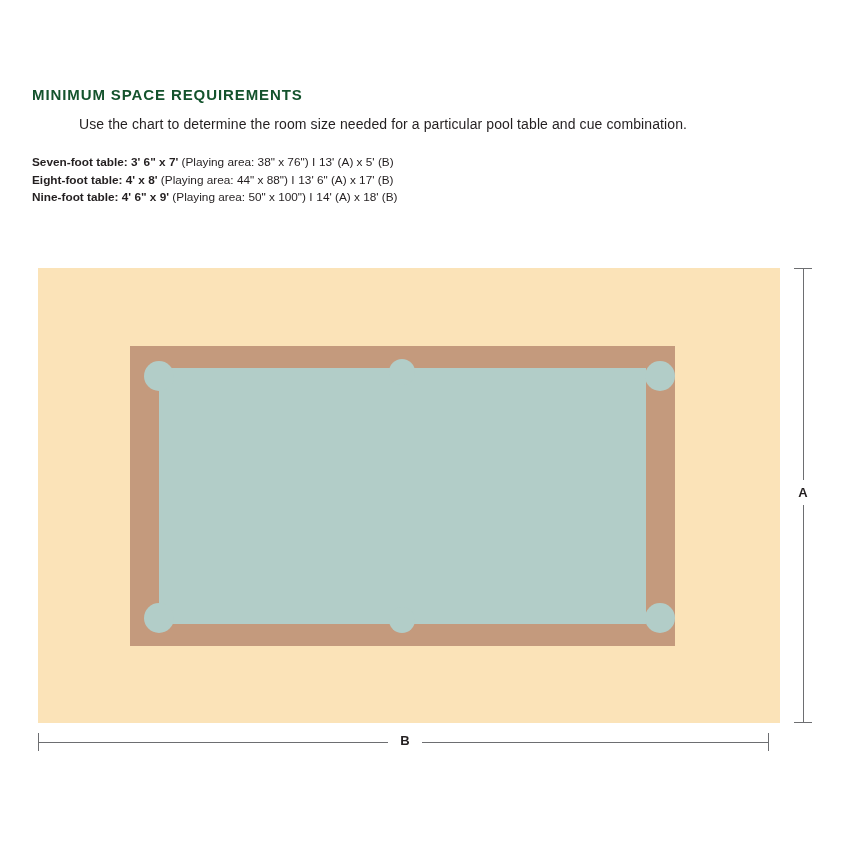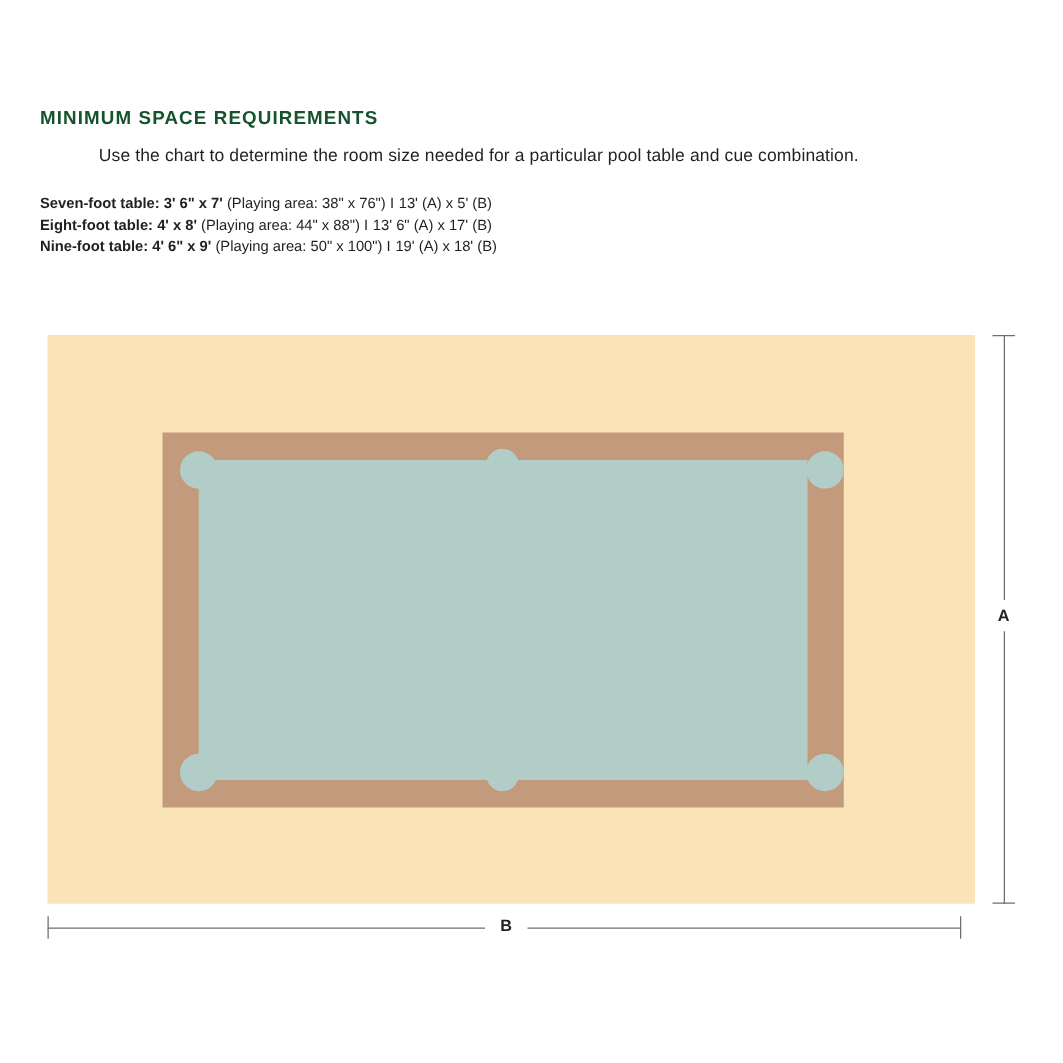--- a/index.html
+++ b/index.html
@@ -205,21 +205,21 @@
     <div class="spec-row">
       <span class="spec-label">Eight-foot table: 4' x 8'</span>
       <span class="spec-rest">(Playing area: 44" x 88")</span>
       <span class="spec-sep">I</span>
       <span class="spec-rest">13' 6" (A) x 17' (B)</span>
     </div>
     <div class="spec-row">
       <span class="spec-label">Nine-foot table: 4' 6" x 9'</span>
       <span class="spec-rest">(Playing area: 50" x 100")</span>
       <span class="spec-sep">I</span>
-      <span class="spec-rest">19' (A) x 18' (B)</span>
+      <span class="spec-rest">14' (A) x 18' (B)</span>
     </div>
   </div>
 
   <div class="room"></div>
 
   <div class="table-outer"></div>
 
   <div class="table-felt"></div>
 
   <div class="pocket pocket-corner" style="left:144px; top:361px;"></div>

